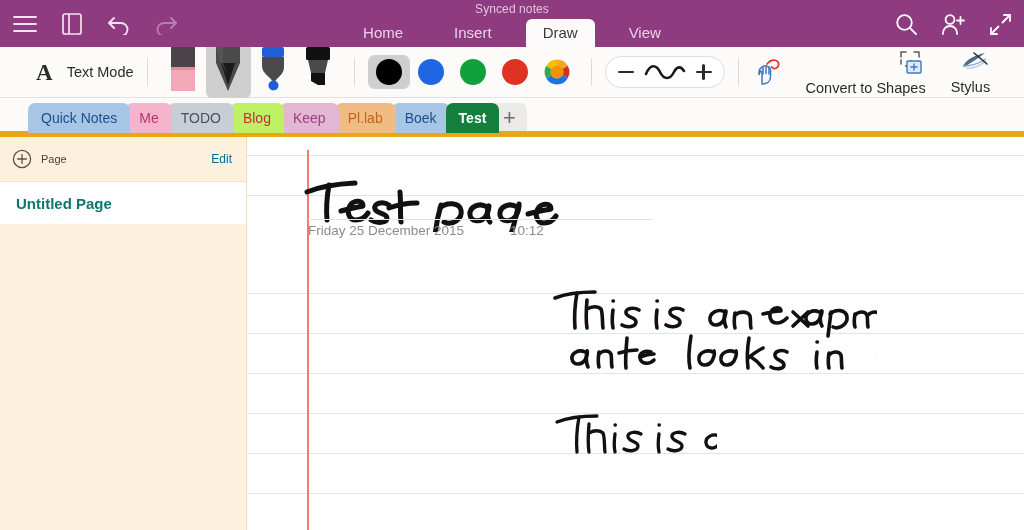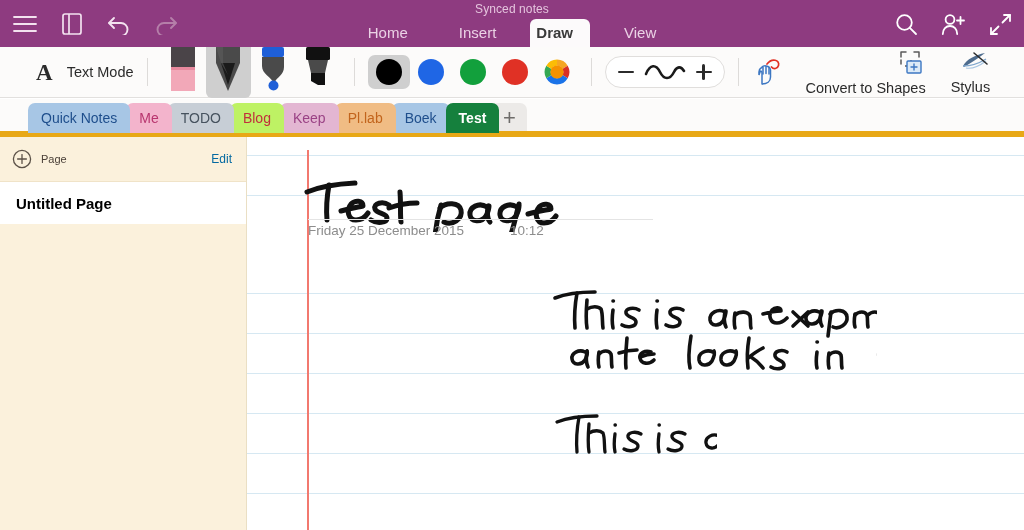--- a/index.html
+++ b/index.html
@@ -25,21 +25,21 @@
   .tb-ic svg{ display:block; }
 
   .ribbon-tabs{
     position:absolute; left:0; top:19px; width:1024px;
     display:flex; justify-content:center; align-items:flex-end; gap:17px;
   }
   .rtab{
     font-size:15px; color:#EBD2E5; padding:6px 17px 7px; cursor:pointer;
     border-radius:6px 6px 0 0; line-height:16px; white-space:nowrap;
   }
-  .rtab.active{ background:#FCFAFB; color:#3A3A3A; font-weight:bold;padding-left:6px; }
+  .rtab.active{ background:#FCFAFB; color:#3A3A3A; font-weight:normal; }
 
   .tb-right{ position:absolute; right:10px; top:10px; display:flex; align-items:center; gap:19px; }
   .tb-right .tb-ic{ width:28px; height:28px; }
 
   
   .toolbar{
     position:absolute; left:0; top:47px; width:1024px; height:51px;
     background:#FCFBFA; border-bottom:1px solid #E2E0DE;
     display:flex; align-items:center;
   }
@@ -104,21 +104,21 @@
   .sb-head{
     height:45px; display:flex; align-items:center; justify-content:space-between;
     padding:0 14px 0 12px; border-bottom:1px solid #F0E3C8;
   }
   .sb-pagebtn{ display:flex; align-items:center; gap:9px; cursor:pointer; }
   .sb-pagebtn .lbl{ font-size:11px; color:#4A4038; }
   .sb-edit{ font-size:12px; color:#0369a1; cursor:pointer; }
   .sb-list{ background:#FFFFFF; }
   .sb-item{
     height:42px; display:flex; align-items:center; padding-left:16px;
-    font-size:15px; font-weight:bold; color:#000000; cursor:pointer; background:#FFFFFF;
+    font-size:15px; font-weight:bold; color:#0f766e; cursor:pointer; background:#FFFFFF;
   }
 
   
   .canvas{
     position:absolute; left:247px; top:150px; width:777px; height:449px;
     background:#FFFFFF; overflow:hidden;
   }
   .rules{ position:absolute; left:0; top:0; width:777px; height:393px; }
   .rule{ position:absolute; left:0; width:777px; height:1px; background:#D6E8F2; }
   .margin-line{ position:absolute; left:60px; top:0; width:1.6px; height:393px; background:#F2796F; }

